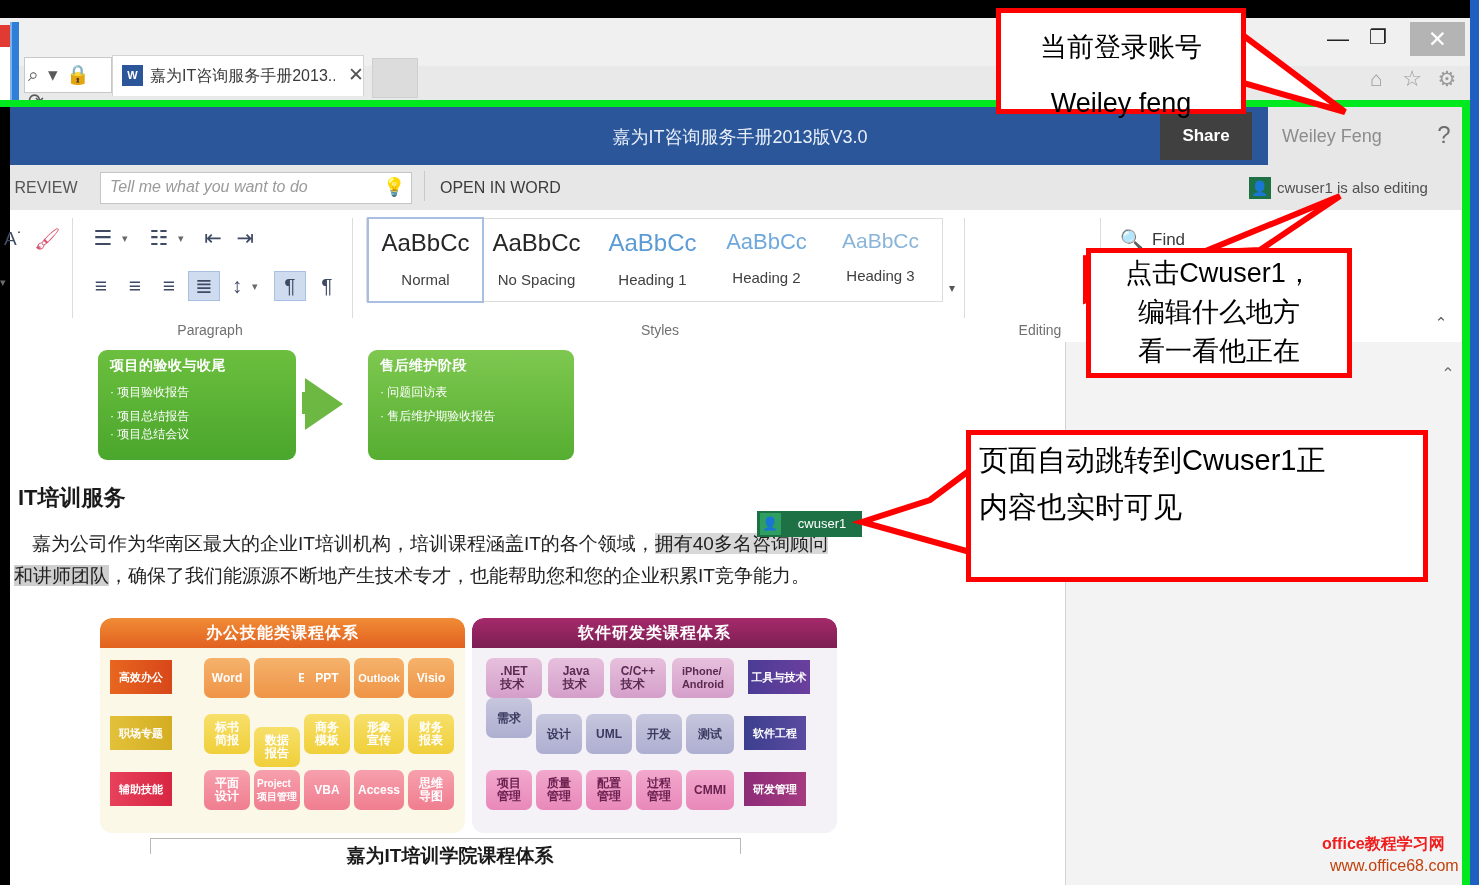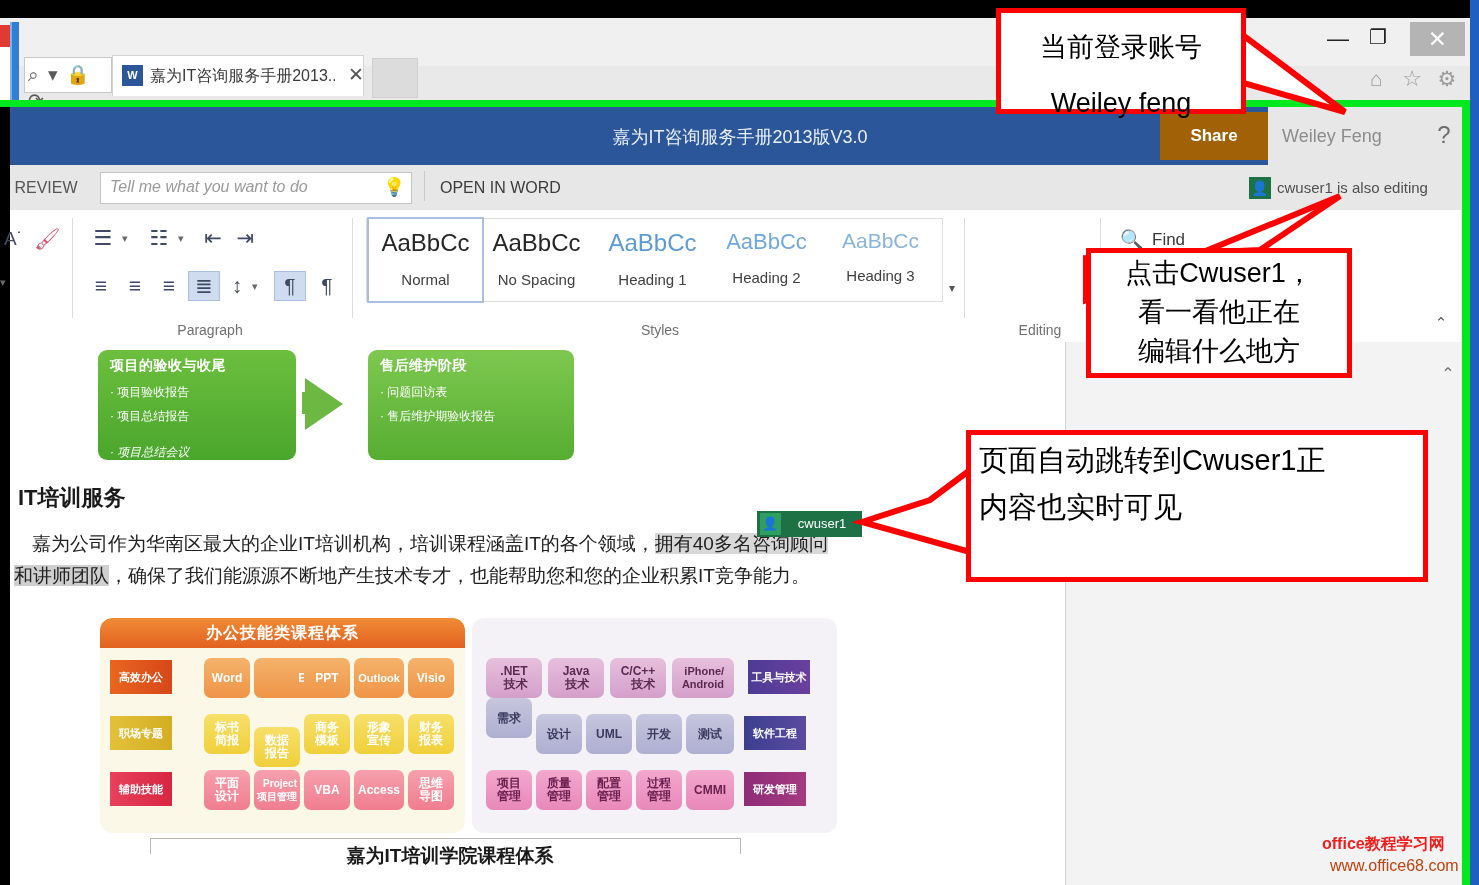--- a/index.html
+++ b/index.html
@@ -35,21 +35,21 @@
   #ie-fav{left:1399px;top:66px;width:26px;height:26px;color:#9a9a9a;font-size:22px;text-align:center;line-height:26px;}
   #ie-gear{left:1434px;top:66px;width:26px;height:26px;color:#9a9a9a;font-size:21px;text-align:center;line-height:26px;}
 
   #green-line-top{left:0;top:100px;width:1479px;height:7px;background:#00e81e;}
   #green-line-right{left:1462px;top:100px;width:8px;height:785px;background:#00e81e;}
   #blue-line-right{left:1470px;top:0px;width:9px;height:885px;background:#1f5fbf;}
 
   
   #word-titlebar{left:10px;top:107px;width:1452px;height:58px;background:#2b579a;}
   #word-doc-title{left:300px;top:124px;width:880px;height:26px;color:#eaf0fa;font-size:18px;text-align:center;line-height:26px;}
-  #share-btn{left:1160px;top:112px;width:108px;height:48px;background:#a16207;color:#fff;font-size:17px;font-weight:bold;text-align:center;line-height:48px;}
+  #share-btn{left:1160px;top:112px;width:92px;height:48px;background:#404040;color:#fff;font-size:17px;font-weight:bold;text-align:center;line-height:48px;}
   #user-area{left:1268px;top:107px;width:194px;height:58px;background:#e7e7e7;}
   #user-name{left:1282px;top:122px;width:140px;height:28px;color:#8c8c8c;font-size:18px;line-height:28px;}
   #help-btn{left:1432px;top:120px;width:24px;height:30px;color:#6d6d6d;font-size:24px;text-align:center;line-height:30px;}
 
   
   #cmdbar{left:10px;top:165px;width:1452px;height:45px;background:#e7e7e7;border-bottom:1px solid #d2d2d2;}
   #tab-review{left:10px;top:175px;width:72px;height:26px;color:#555;font-size:16px;text-align:center;line-height:26px;}
   #tellme-box{left:100px;top:172px;width:310px;height:30px;background:#fff;border:1px solid #c6c6c6;}
   #tellme-text{left:110px;top:175px;width:270px;height:24px;color:#9b9b9b;font-size:16px;font-style:italic;line-height:24px;}
   #bulb-icon{left:383px;top:174px;width:24px;height:26px;font-size:18px;text-align:center;line-height:26px;}
@@ -116,21 +116,21 @@
   #cwuser-flag-label{left:784px;top:513px;width:76px;height:22px;color:#fff;font-size:13px;text-align:center;line-height:22px;}
   .cbox{position:absolute;border-radius:10px;overflow:hidden;}
   #cleft{left:100px;top:618px;width:365px;height:215px;background:#fcf8e8;border-radius:12px;}
   #cright{left:472px;top:618px;width:365px;height:215px;background:#f4f1f7;border-radius:12px;}
   .chead{position:absolute;left:0;top:0;width:100%;height:30px;color:#fff;font-size:16px;font-weight:bold;text-align:center;line-height:30px;letter-spacing:1px;}
   #chead-l{background:linear-gradient(#f08c36,#e2611f);border-radius:12px 12px 0 0;}
   #chead-r{background:linear-gradient(#a62a6b,#7c1e54);border-radius:12px 12px 0 0;}
   .arrowlabel{position:absolute;width:62px;height:34px;color:#fff;font-size:11px;font-weight:bold;text-align:center;line-height:34px;}
   .arrowlabel::after{content:"";position:absolute;right:-13px;top:0;width:0;height:0;border-top:17px solid transparent;border-bottom:17px solid transparent;}
   .arrowlabel.rev::after{content:"";position:absolute;left:-13px;right:auto;top:0;width:0;height:0;border-top:17px solid transparent;border-bottom:17px solid transparent;}
-  .pill{position:absolute;height:40px;border-radius:7px;color:#fff;font-size:12px;font-weight:bold;text-align:right;display:flex;align-items:center;justify-content:center;line-height:13px;}
+  .pill{position:absolute;height:40px;border-radius:7px;color:#fff;font-size:12px;font-weight:bold;text-align:left;display:flex;align-items:center;justify-content:center;line-height:13px;}
   #curric-caption{left:300px;top:842px;width:300px;height:28px;font-size:19px;font-weight:bold;color:#1a1a1a;text-align:center;line-height:28px;}
   #caption-rule{left:150px;top:838px;width:590px;height:1px;background:#b8b8b8;}
   #caption-tick-l{left:150px;top:838px;width:1px;height:16px;background:#b8b8b8;}
   #caption-tick-r{left:740px;top:838px;width:1px;height:16px;background:#b8b8b8;}
 
   
   #wm1{left:1322px;top:833px;width:140px;height:22px;color:#ef1d1d;font-size:16px;font-weight:bold;line-height:22px;}
   #wm2{left:1330px;top:856px;width:130px;height:20px;color:#c2410c;font-size:16px;line-height:20px;}
 
   
@@ -254,21 +254,21 @@
 <div class="abs" id="ribbon-collapse">⌃</div>
 
 <div class="abs" id="doc-canvas"></div>
 <div class="abs" id="doc-page"></div>
 <div class="abs" id="scroll-up">⌃</div>
 
 <div class="flowbox" id="flow1">
   <div class="flow-title">项目的验收与收尾</div>
   <div class="flow-li" style="top:34px;">· 项目验收报告</div>
   <div class="flow-li" style="top:58px;">· 项目总结报告</div>
-  <div class="flow-li" style="top:94px;font-style:italic;">· 项目总结会议</div>
+  <div class="flow-li" style="top:76px;">· 项目总结会议</div>
 </div>
 <div class="abs" id="arrow-green-stem"></div>
 <div class="abs" id="arrow-green"></div>
 <div class="flowbox" id="flow2">
   <div class="flow-title">售后维护阶段</div>
   <div class="flow-li" style="top:34px;">· 问题回访表</div>
   <div class="flow-li" style="top:58px;">· 售后维护期验收报告</div>
 </div>
 
 <div class="abs" id="sec-heading">IT培训服务</div>
@@ -299,20 +299,21 @@
   <div class="pill wrap" style="left:308px;top:96px;width:46px;background:linear-gradient(#f7e06a,#f0cf3a);">财务<br>报表</div>
 
   <div class="pill wrap" style="left:104px;top:152px;width:46px;background:linear-gradient(#f7a0ad,#ef7d8f);">平面<br>设计</div>
   <div class="pill wrap" style="left:154px;top:152px;width:46px;background:linear-gradient(#f7a0ad,#ef7d8f);font-size:10px;">Project<br>项目管理</div>
   <div class="pill wrap" style="left:204px;top:152px;width:46px;background:linear-gradient(#f7a0ad,#ef7d8f);">VBA</div>
   <div class="pill wrap" style="left:254px;top:152px;width:50px;background:linear-gradient(#f7a0ad,#ef7d8f);">Access</div>
   <div class="pill wrap" style="left:308px;top:152px;width:46px;background:linear-gradient(#f7a0ad,#ef7d8f);">思维<br>导图</div>
 </div>
 
 <div class="abs cbox" id="cright">
+  <div class="chead" id="chead-r">软件研发类课程体系</div>
   <div class="arrowlabel rev" style="left:276px;top:42px;background:linear-gradient(90deg,#4b3c96,#6b3f9e);">工具与技术</div>
   <div class="arrowlabel rev" style="left:272px;top:98px;background:linear-gradient(90deg,#3c3f8e,#5a4aa0);">软件工程</div>
   <div class="arrowlabel rev" style="left:272px;top:154px;background:linear-gradient(90deg,#8e2c78,#a53a80);">研发管理</div>
 
   <div class="pill wrap" style="left:14px;top:40px;width:56px;background:linear-gradient(#e6c0dc,#d49fca);color:#5b2a52;">.NET<br>技术</div>
   <div class="pill wrap" style="left:76px;top:40px;width:56px;background:linear-gradient(#e6c0dc,#d49fca);color:#5b2a52;">Java<br>技术</div>
   <div class="pill wrap" style="left:138px;top:40px;width:56px;background:linear-gradient(#e6c0dc,#d49fca);color:#5b2a52;">C/C++<br>技术</div>
   <div class="pill wrap" style="left:200px;top:40px;width:62px;background:linear-gradient(#e6c0dc,#d49fca);color:#5b2a52;font-size:11px;">iPhone/<br>Android</div>
 
   <div class="pill wrap" style="left:14px;top:80px;width:46px;background:linear-gradient(#c6c6de,#aeaed0);color:#3a3a60;">需求</div>
@@ -342,20 +343,20 @@
   <polygon points="970,470 970,552 862,522 930,500" fill="#ffffff" stroke="#ff0000" stroke-width="6"></polygon>
 </svg>
 
 <div class="anno" id="anno1">
   <div class="anno-text">当前登录账号</div>
   <div class="anno-text">Weiley feng</div>
 </div>
 
 <div class="anno" id="anno2">
   <div class="anno-text">点击Cwuser1，</div>
+  <div class="anno-text">编辑什么地方</div>
   <div class="anno-text">看一看他正在</div>
-  <div class="anno-text">编辑什么地方</div>
 </div>
 
 <div class="anno" id="anno3">
   <div class="anno-text">页面自动跳转到Cwuser1正</div>
   <div class="anno-text">内容也实时可见</div>
 </div>
 
 </body></html>

